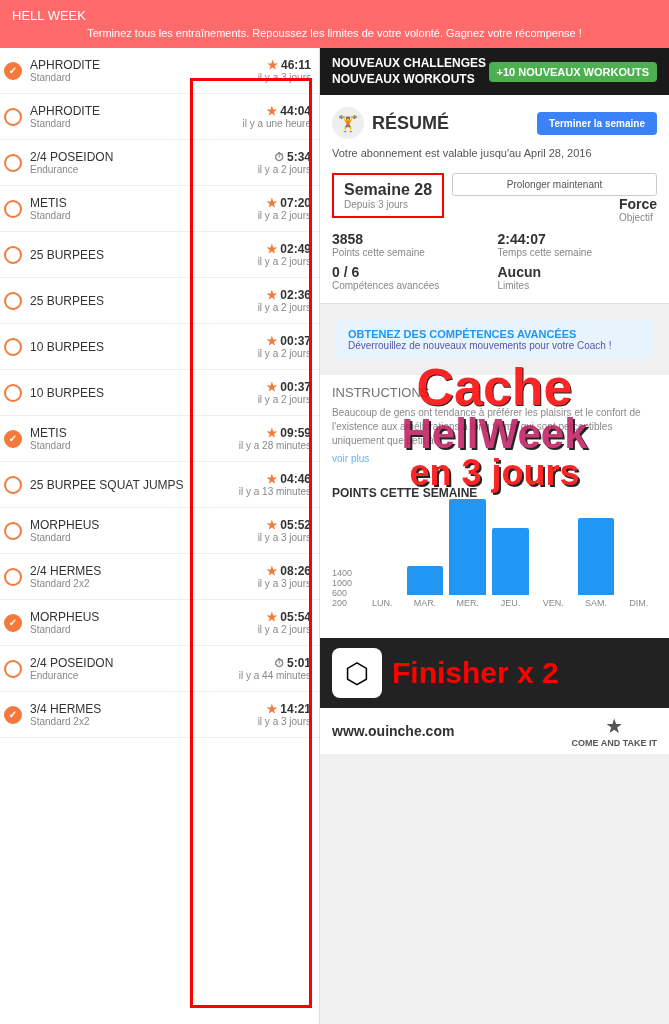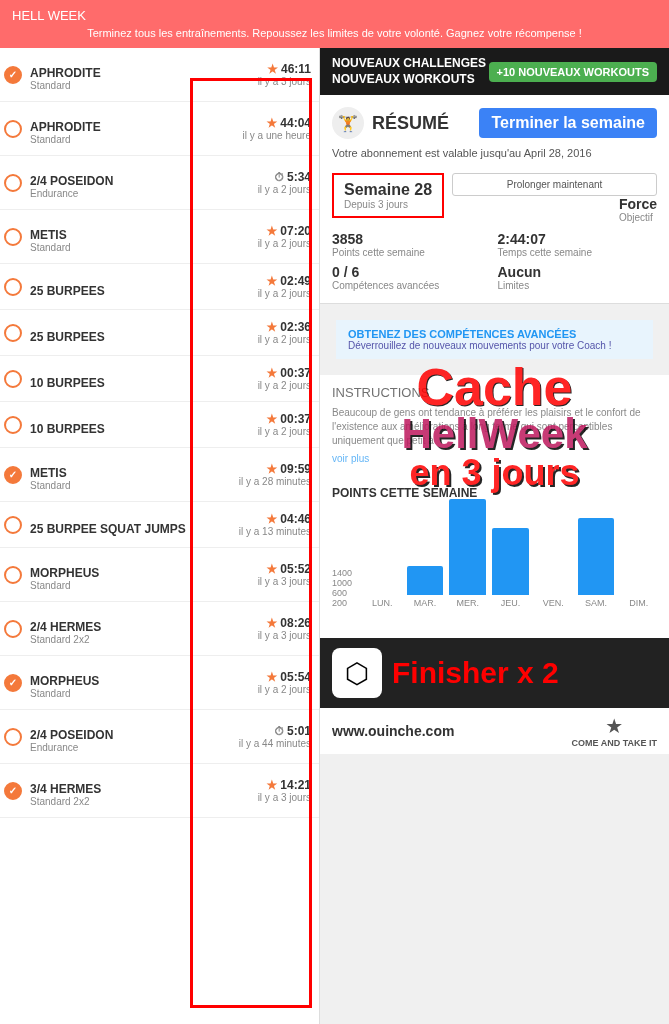--- a/index.html
+++ b/index.html
@@ -79,25 +79,24 @@
     }
     .check-circle.checked::after {
       content: '✓';
       color: #fff;
       font-size: 10px;
       font-weight: bold;
     }
 
     .workout-info { flex: 1; }
     .workout-name {
-      font-weight: bold;
+      font-weight: normal;
       font-size: 12px;
       color: #333;
       text-transform: uppercase;
-      margin-top: 8px;
     }
     .workout-type {
       font-size: 10px;
       color: #888;
     }
 
     .workout-meta {
       text-align: right;
       min-width: 90px;
     }
@@ -187,21 +186,21 @@
       font-weight: bold;
       text-transform: uppercase;
       color: #333;
     }
     .btn-terminer {
       background: #3b82f6;
       color: #fff;
       border: none;
       padding: 6px 12px;
       border-radius: 4px;
-      font-size: 16px;
+      font-size: 10px;
       cursor: pointer;
       font-weight: bold;
     }
     .subscription-text {
       font-size: 11px;
       color: #555;
       margin-bottom: 14px;
     }
     .semaine-box {
       border: 2px solid red;

